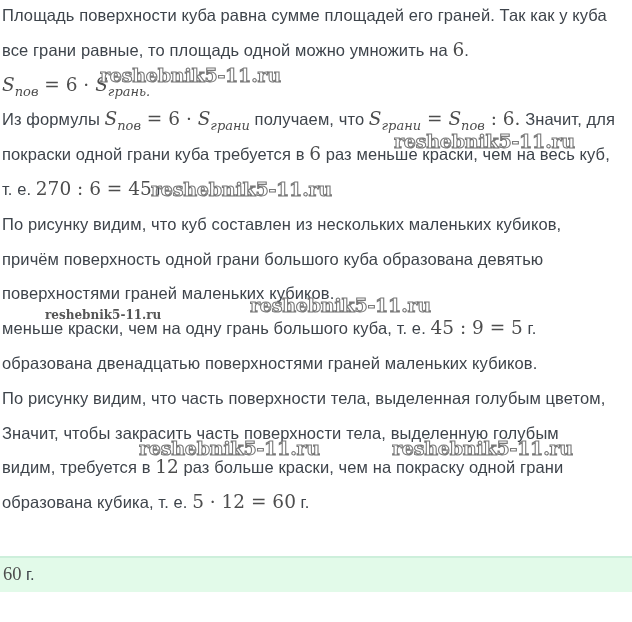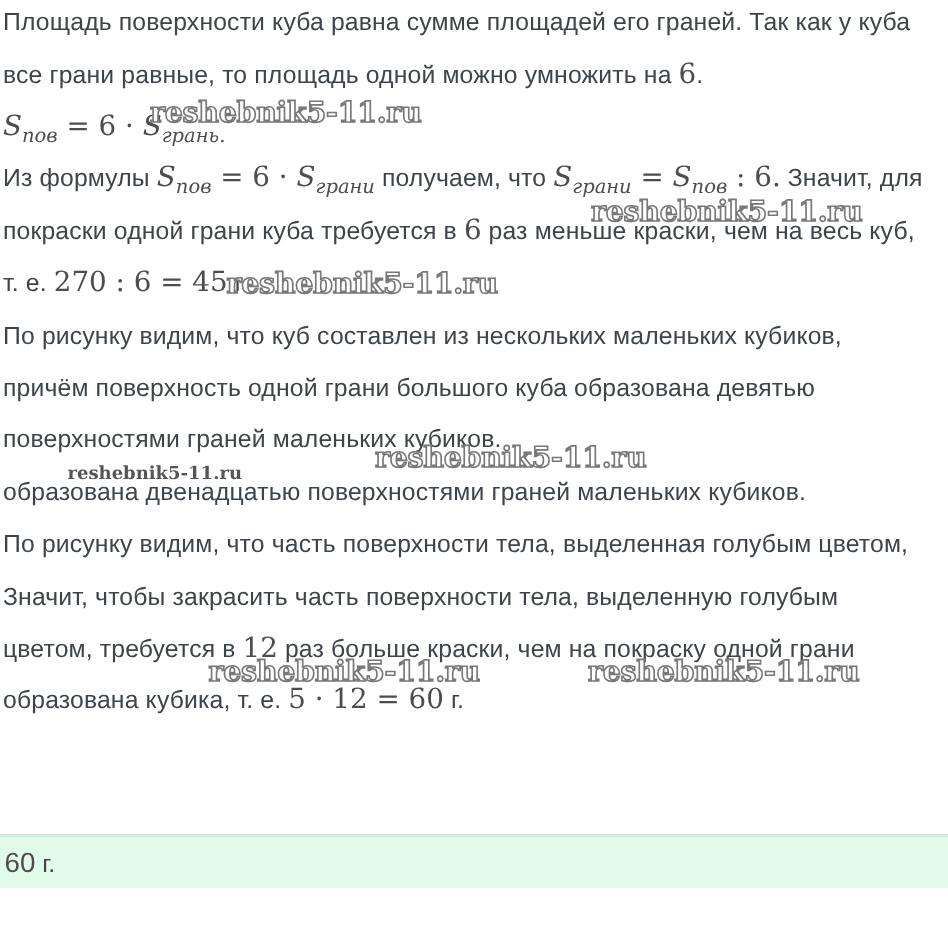--- a/index.html
+++ b/index.html
@@ -19,21 +19,21 @@
   }
   .math i{font-style:italic;}
   .math sub{font-size:13px;line-height:0;font-style:italic;}
   .answer{
     position:absolute;left:0;top:556px;width:632px;height:36px;
     box-sizing:border-box;background:var(--answer-bg,#e2fae9);
     border-top:2px solid var(--answer-border,#cdefdb);
     line-height:33px;padding-left:3px;
     font-size:16.5px;color:var(--text,#3e444b);
   }
-  .answer-num{font-family:Liberation Sans, sans-serif;font-size:18.5px;color:var(--math,#4d4d4d);}
+  .answer-num{font-family:Liberation Serif, serif;font-size:18.5px;color:var(--math,#4d4d4d);}
   .wm{position:absolute;white-space:nowrap;z-index:5;}
   .wm-outline{
     font-family:"DejaVu Serif",serif;font-weight:700;font-size:19px;
     color:#ffffff;-webkit-text-stroke:1.1px var(--wm-outline,#787878);
     letter-spacing:-0.2px;
   }
   .wm-small{
     font-family:"DejaVu Serif",serif;font-weight:700;font-size:12px;
     color:var(--wm-solid,#555555);
   }
@@ -44,24 +44,25 @@
 <div class="lines" id="lines">
     <div class="line"><span>Площадь поверхности куба равна сумме площадей его граней. Так как у куба</span></div>
     <div class="line"><span>все грани равные, то площадь одной можно умножить на </span><span class="math">6</span><span>.</span></div>
     <div class="line"><span class="math"><i>S</i><sub>пов</sub> = 6 · <i>S</i><sub>грань.</sub></span></div>
     <div class="line"><span>Из формулы </span><span class="math"><i>S</i><sub>пов</sub> = 6 · <i>S</i><sub>грани</sub></span><span> получаем, что </span><span class="math"><i>S</i><sub>грани</sub> = <i>S</i><sub>пов</sub> : 6.</span><span> Значит, для</span></div>
     <div class="line"><span>покраски одной грани куба требуется в </span><span class="math">6</span><span> раз меньше краски, чем на весь куб,</span></div>
     <div class="line"><span>т. е. </span><span class="math">270 : 6 = 45</span><span> г.</span></div>
     <div class="line"><span>По рисунку видим, что куб составлен из нескольких маленьких кубиков,</span></div>
     <div class="line"><span>причём поверхность одной грани большого куба образована девятью</span></div>
     <div class="line"><span>поверхностями граней маленьких кубиков.</span></div>
+    <div class="line"><span>меньше краски, чем на одну грань большого куба, т. е. </span><span class="math">45 : 9 = 5</span><span> г.</span></div>
     <div class="line"><span>образована двенадцатью поверхностями граней маленьких кубиков.</span></div>
     <div class="line"><span>По рисунку видим, что часть поверхности тела, выделенная голубым цветом,</span></div>
     <div class="line"><span>Значит, чтобы закрасить часть поверхности тела, выделенную голубым</span></div>
-    <div class="line"><span>цветом, требуется в </span><span class="math">12</span><span> раз больше краски, чем на покраску одной грани</span></div>
+    <div class="line"><span>видим, требуется в </span><span class="math">12</span><span> раз больше краски, чем на покраску одной грани</span></div>
     <div class="line"><span>образована кубика, т. е. </span><span class="math">5 · 12 = 60</span><span> г.</span></div>
   </div>
 
 <div class="answer"><span class="answer-num">60</span><span> г.</span></div>
 
 <div id="watermarks">
     <div class="wm wm-outline" style="left: 100px; top: 64px;">reshebnik5-11.ru</div>
     <div class="wm wm-outline" style="left: 394px; top: 130px;">reshebnik5-11.ru</div>
     <div class="wm wm-outline" style="left: 151px; top: 178px;">reshebnik5-11.ru</div>
     <div class="wm wm-outline" style="left: 250px; top: 294px;">reshebnik5-11.ru</div>

